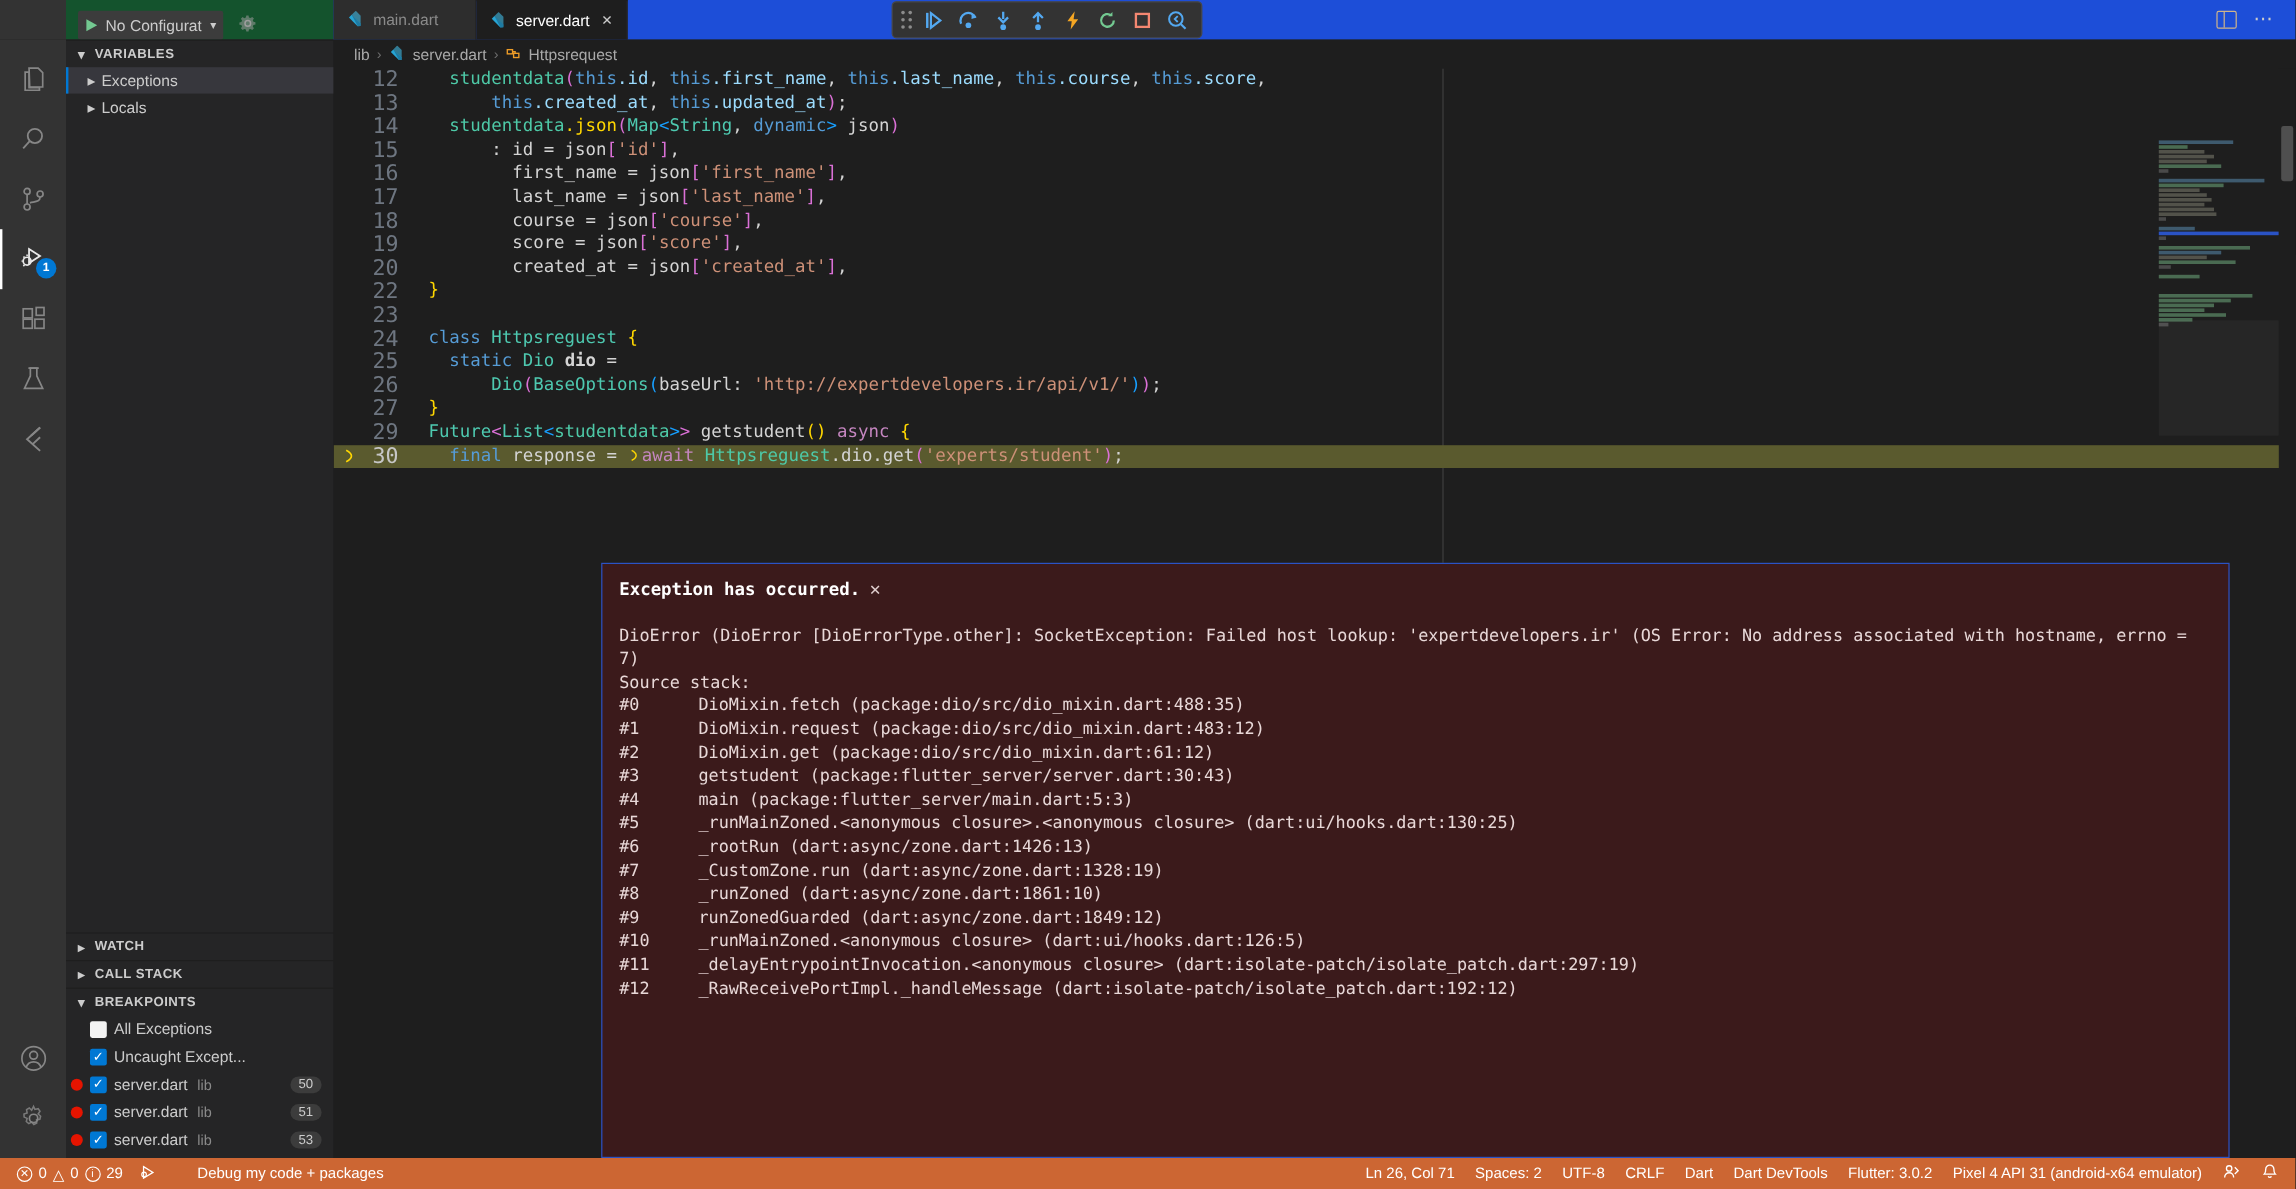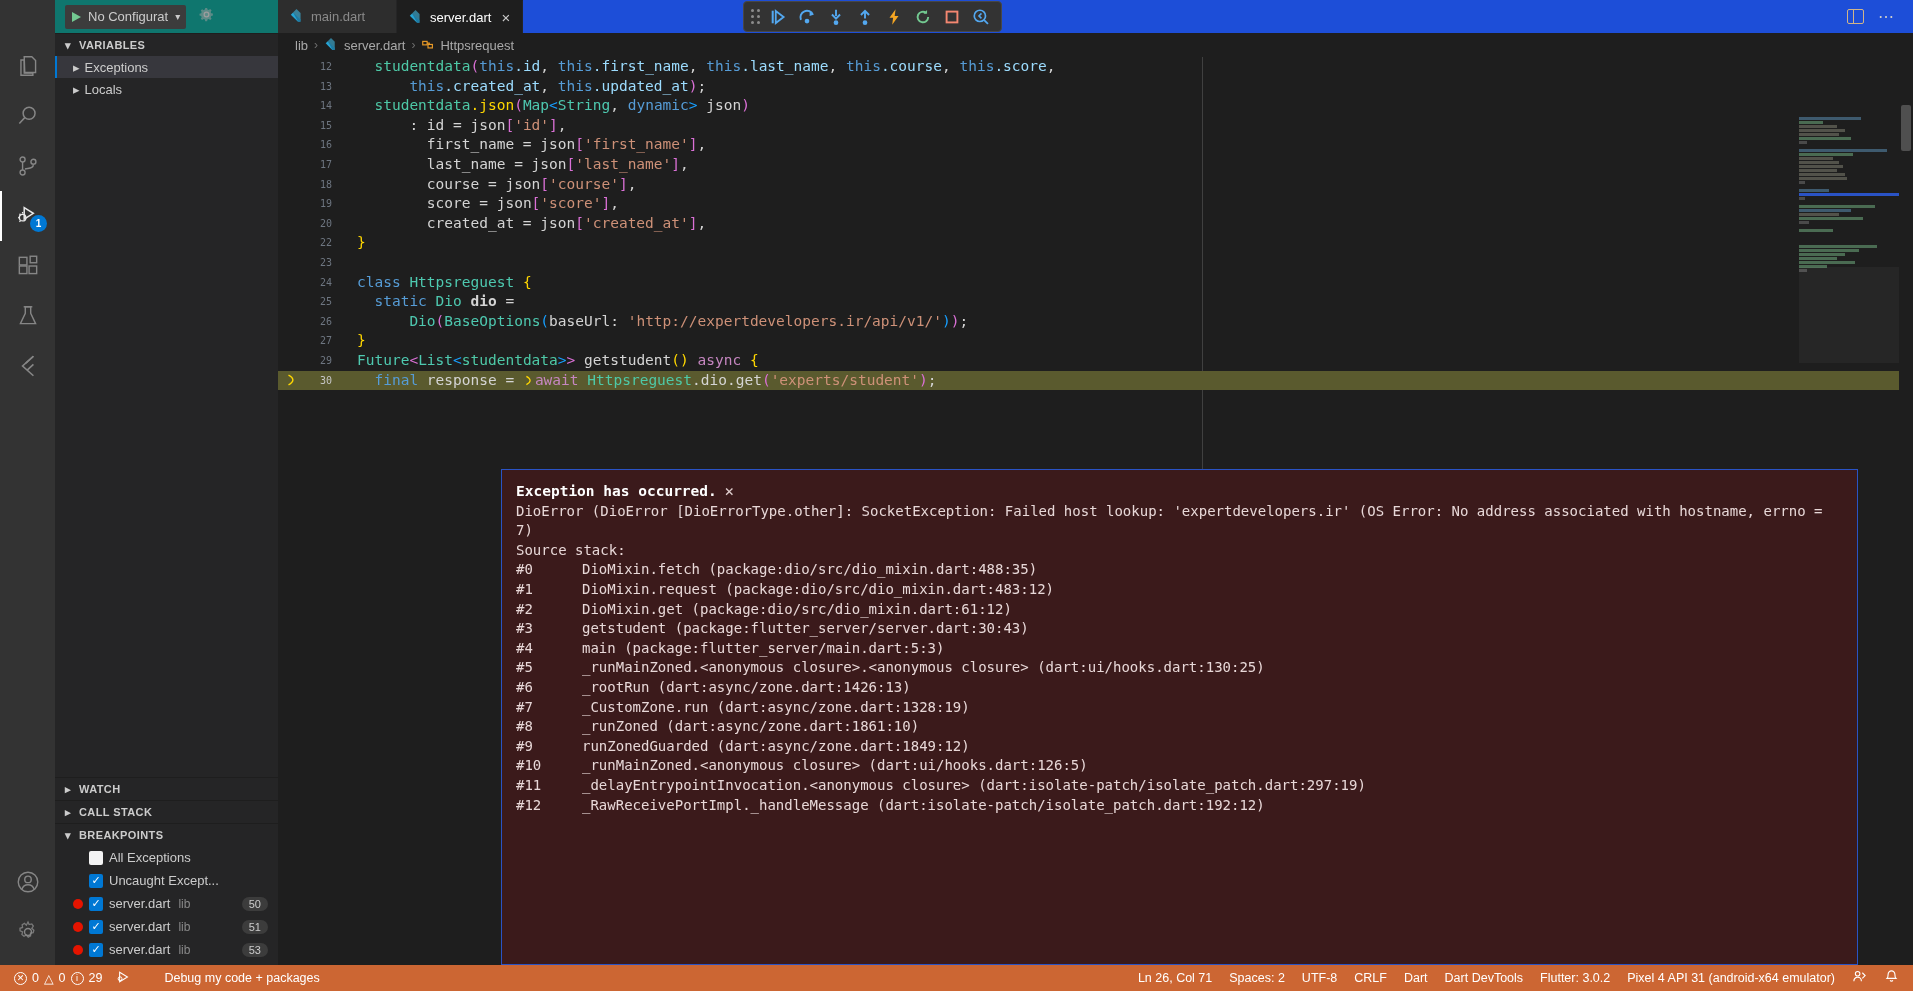--- a/index.html
+++ b/index.html
@@ -9,21 +9,21 @@
     font-family: "Liberation Sans", sans-serif;
     overflow: hidden;
   }
   body { display: flex; flex-direction: column; }
 
   
   .topstrip { height: 33px; display: flex; background: #252526; flex: 0 0 33px; }
   .activity-top-spacer { width: 55px; background: #333333; }
 
   .sidebar-head {
-    width: 223px; background: #0f766e; display: flex; align-items: center;
+    width: 223px; background: #14532d; display: flex; align-items: flex-end;
     padding-left: 10px; gap: 12px;
   }
   .run-config {
     display: flex; align-items: center; gap: 7px;
     background: #3c3c3c; height: 24px; padding: 0 6px 0 7px;
     border-radius: 2px; color: #cccccc; font-size: 13px; white-space: nowrap;
     max-width: 148px; overflow: hidden;
   }
   .play-tri {
     width: 0; height: 0; border-left: 9px solid transparent;
@@ -97,21 +97,21 @@
   .var-row {
     display: flex; align-items: center; gap: 5px; height: 22px;
     padding-left: 18px; font-size: 13px; color: #cccccc;
   }
   .var-row.sel { background: #37373d; border-left: 2px solid #0078d4; padding-left: 16px; }
   .vars-body { flex: 0 0 auto; }
   .vars-filler { flex: 1; }
   .bp-body { padding-bottom: 4px; }
   .bp-row {
     display: flex; align-items: center; gap: 6px; height: 23px;
-    padding-left: 32px; font-size: 13px; color: #cccccc; white-space: nowrap;
+    padding-left: 18px; font-size: 13px; color: #cccccc; white-space: nowrap;
   }
   .cbx {
     width: 14px; height: 14px; border-radius: 2px; flex: 0 0 14px;
     display: flex; align-items: center; justify-content: center;
     font-size: 11px; color: #fff;
   }
   .cbx.on { background: #0078d4; }
   .cbx.off { background: #f3f3f3; }
   .bp-dot { width: 10px; height: 10px; border-radius: 50%; background: #e51400; flex: 0 0 10px; margin-left: -14px; }
   .bp-dot.hidden { visibility: hidden; }
@@ -133,21 +133,21 @@
   .code-wrap { flex: 1; position: relative; overflow: hidden; }
   .code-area {
     font-family: "DejaVu Sans Mono", monospace;
     font-size: 14.5px; line-height: 19.6px;
   }
   .cl { display: flex; height: 19.6px; white-space: pre; position: relative; }
   .cl.hl { background: #5a5a2e; }
   .gutter-mark { width: 28px; flex: 0 0 28px; display: flex; align-items: center; justify-content: center; }
   .ln {
     width: 42px; flex: 0 0 42px; text-align: right; padding-right: 16px;
-    color: #6e7681; font-family: "DejaVu Sans Mono", monospace; font-size: 10px;
+    color: #6e7681; font-family: "DejaVu Sans Mono", monospace; font-size: 18px;
   }
   .cl.hl .ln { color: #c6c6c6; }
   .ctext { flex: 1; padding-left: 9px; }
 
   
   .t-fn   { color: #4ec9a7; }
   .t-kw   { color: #569cd6; }
   .t-kw2  { color: #c586c0; }
   .t-this { color: #569cd6; }
   .t-var  { color: #9cdcfe; }
@@ -173,21 +173,21 @@
 
   
   .exc-panel {
     position: absolute; left: 223px; right: 55px; top: 436px; bottom: 0;
     background: #3b1a1b; border: 1px solid #2a53c5;
     padding: 12px 14px 0 14px;
     font-family: "DejaVu Sans Mono", monospace;
     color: #e8d8d8; font-size: 14px; line-height: 19.6px;
     overflow: hidden;
   }
-  .exc-title { font-weight: bold; font-size: 14.5px; color: #ffffff; margin-bottom: 0; }
+  .exc-title { font-weight: bold; font-size: 14.5px; color: #ffffff; margin-bottom: 18px; }
   .exc-title .x { font-weight: normal; color: #e0cfcf; margin-left: 8px; font-size: 15px; }
   .exc-msg { white-space: pre-wrap; word-break: break-word; }
   .st-row { display: flex; }
   .st-idx { width: 66px; flex: 0 0 66px; }
 
   
   .statusbar {
     height: 26px; flex: 0 0 26px; background: #cc6633; display: flex;
     align-items: center; color: #ffffff; font-size: 12.5px; white-space: nowrap;
   }

